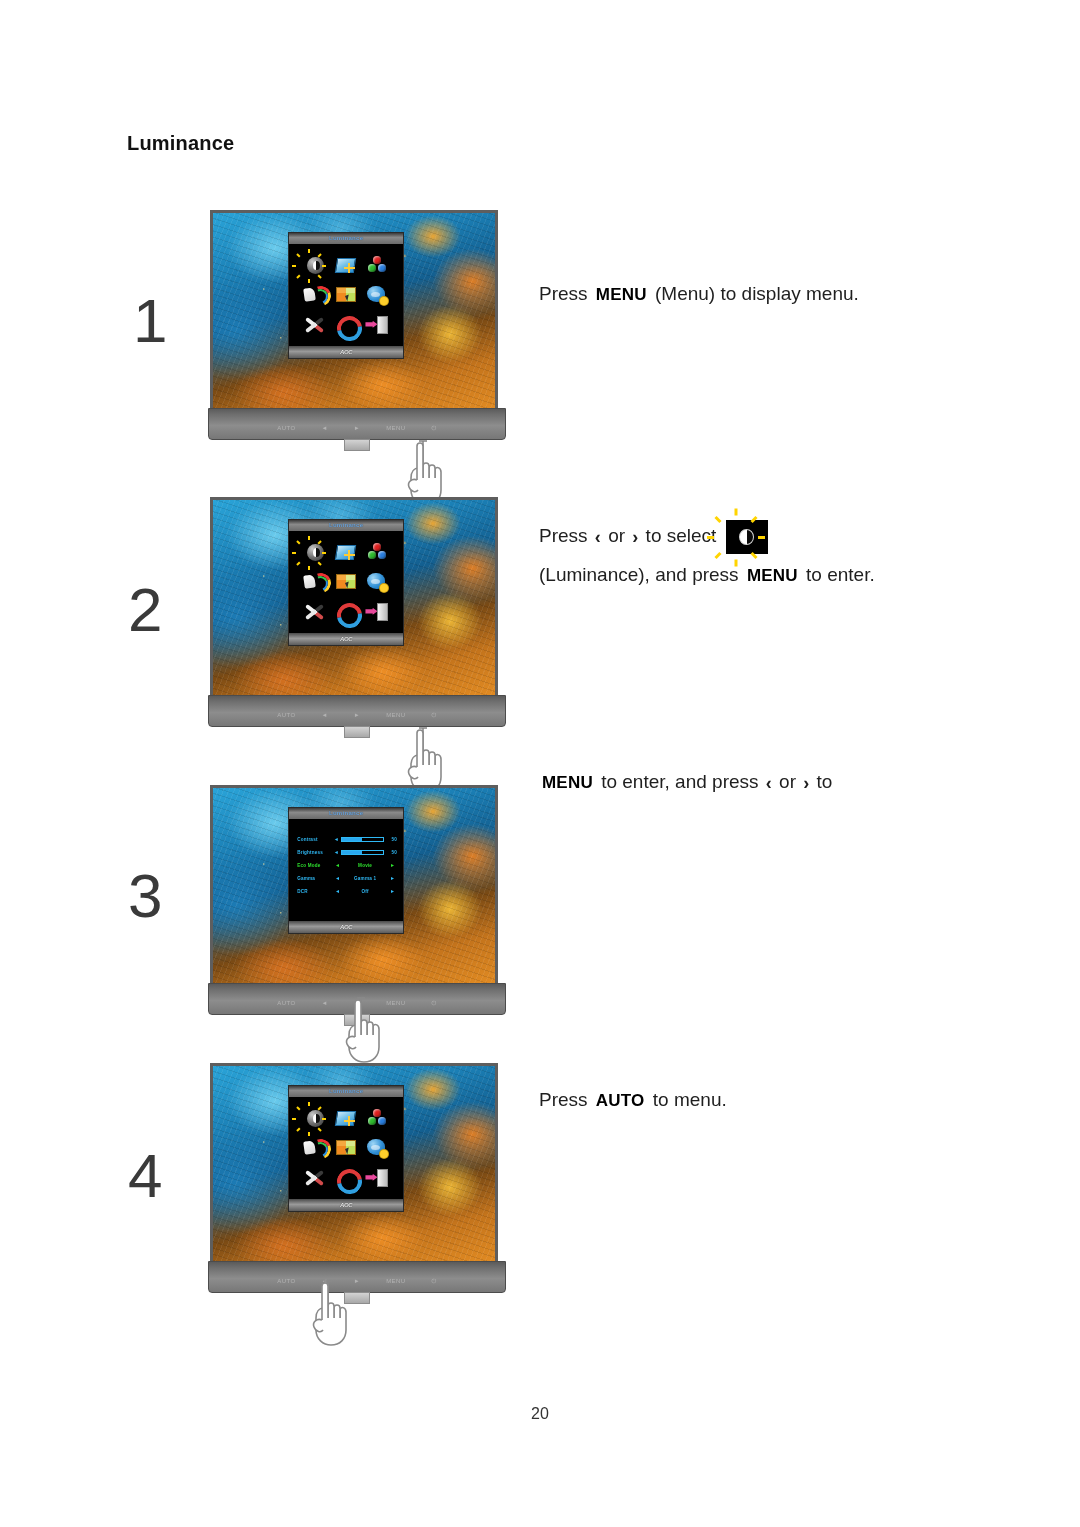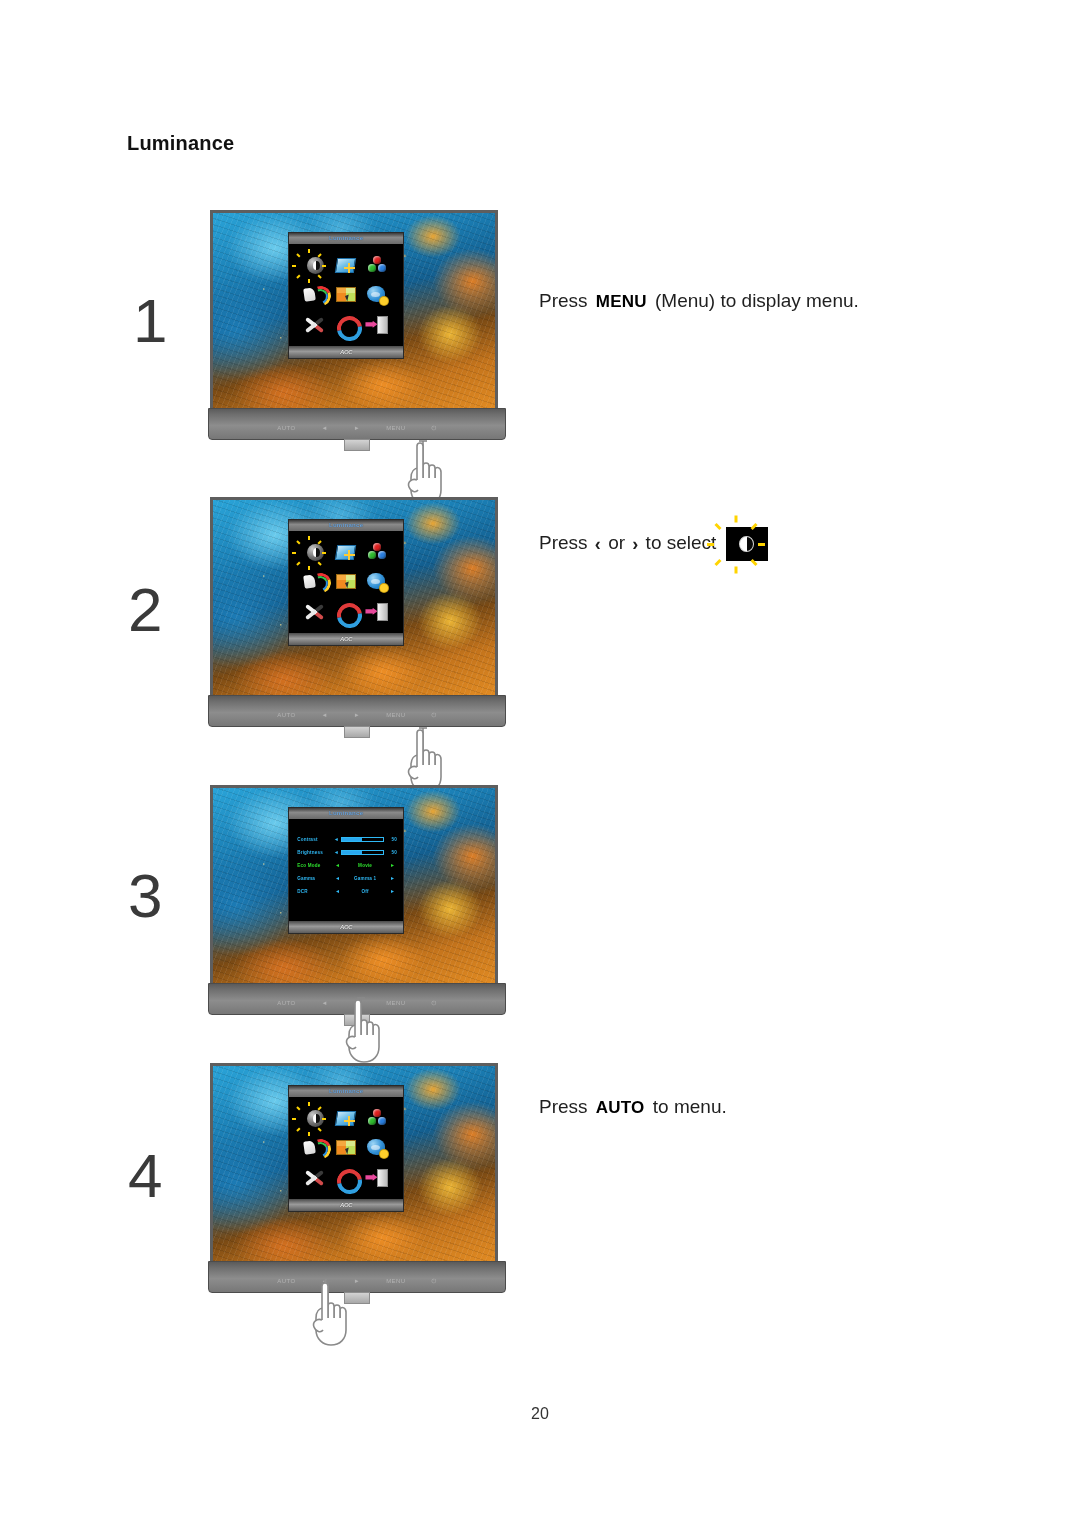--- a/index.html
+++ b/index.html
@@ -378,21 +378,21 @@
   .hand svg { display: block; }
 
   
   .instr {
     position: absolute;
     font-size: 19px;
     line-height: 38px;
     color: #1f1f1f;
     white-space: nowrap;
   }
-  .instr .ln { display: block; margin-top: 7px; }
+  .instr .ln { display: block; }
   .kbd {
     display: inline-block;
     font-weight: bold;
     font-size: 17px;
     letter-spacing: .2px;
     color: #000;
     vertical-align: baseline;
     margin: 0 3px;
   }
   .glyph {
@@ -638,20 +638,25 @@
         <i style="transform:rotate(45deg) translateX(15px)"></i>
         <i style="transform:rotate(90deg) translateX(15px)"></i>
         <i style="transform:rotate(135deg) translateX(15px)"></i>
         <i style="transform:rotate(180deg) translateX(15px)"></i>
         <i style="transform:rotate(225deg) translateX(15px)"></i>
         <i style="transform:rotate(270deg) translateX(15px)"></i>
         <i style="transform:rotate(315deg) translateX(15px)"></i>
         <span class="sun"></span>
       </span>
     </span>
+    <span class="ln">
+      <span>(Luminance), and press</span>
+      <span class="kbd">MENU</span>
+      <span>to enter.</span>
+    </span>
   </div>
 </div>
 
 <div class="step" style="top:785px;">
   <div class="step-num" style="left:128px; top:80px;">3</div>
 
   <div class="monitor" style="left:210px; top:0px;">
     <div class="mon-screen">
       <div class="reef"></div>
       <div class="osd">
@@ -723,20 +728,28 @@
       <path d="M27 3 L35 3"></path>
       <path d="M27 30 C22 30 19 34 19 40 L19 52 C19 61 26 67 34 67 C43 67 49 61 49 52 L49 34 C49 30 45 28 43 31 L43 40" fill="#fff"></path>
       <path d="M43 40 L43 30 C43 26 37 26 37 30 L37 40" fill="#fff"></path>
       <path d="M37 40 L37 28 C37 24 31 24 31 28 L31 40" fill="#fff"></path>
       <path d="M31 40 L31 8 C31 4 25 4 25 8 L25 42" fill="#fff"></path>
       <path d="M25 42 C20 40 15 44 17 49 C19 54 24 55 26 52" fill="#fff"></path>
     </svg>
   </div>
 
   <div class="instr" style="left:539px; top:-22px;">
+    <span class="ln">
+      <span class="kbd">MENU</span>
+      <span>to enter, and press</span>
+      <span class="glyph">‹</span>
+      <span>or</span>
+      <span class="glyph">›</span>
+      <span>to</span>
+    </span>
   </div>
 </div>
 
 <div class="step" style="top:1063px;">
   <div class="step-num" style="left:128px; top:82px;">4</div>
 
   <div class="monitor" style="left:210px; top:0px;">
     <div class="mon-screen">
       <div class="reef"></div>
       <div class="osd">

